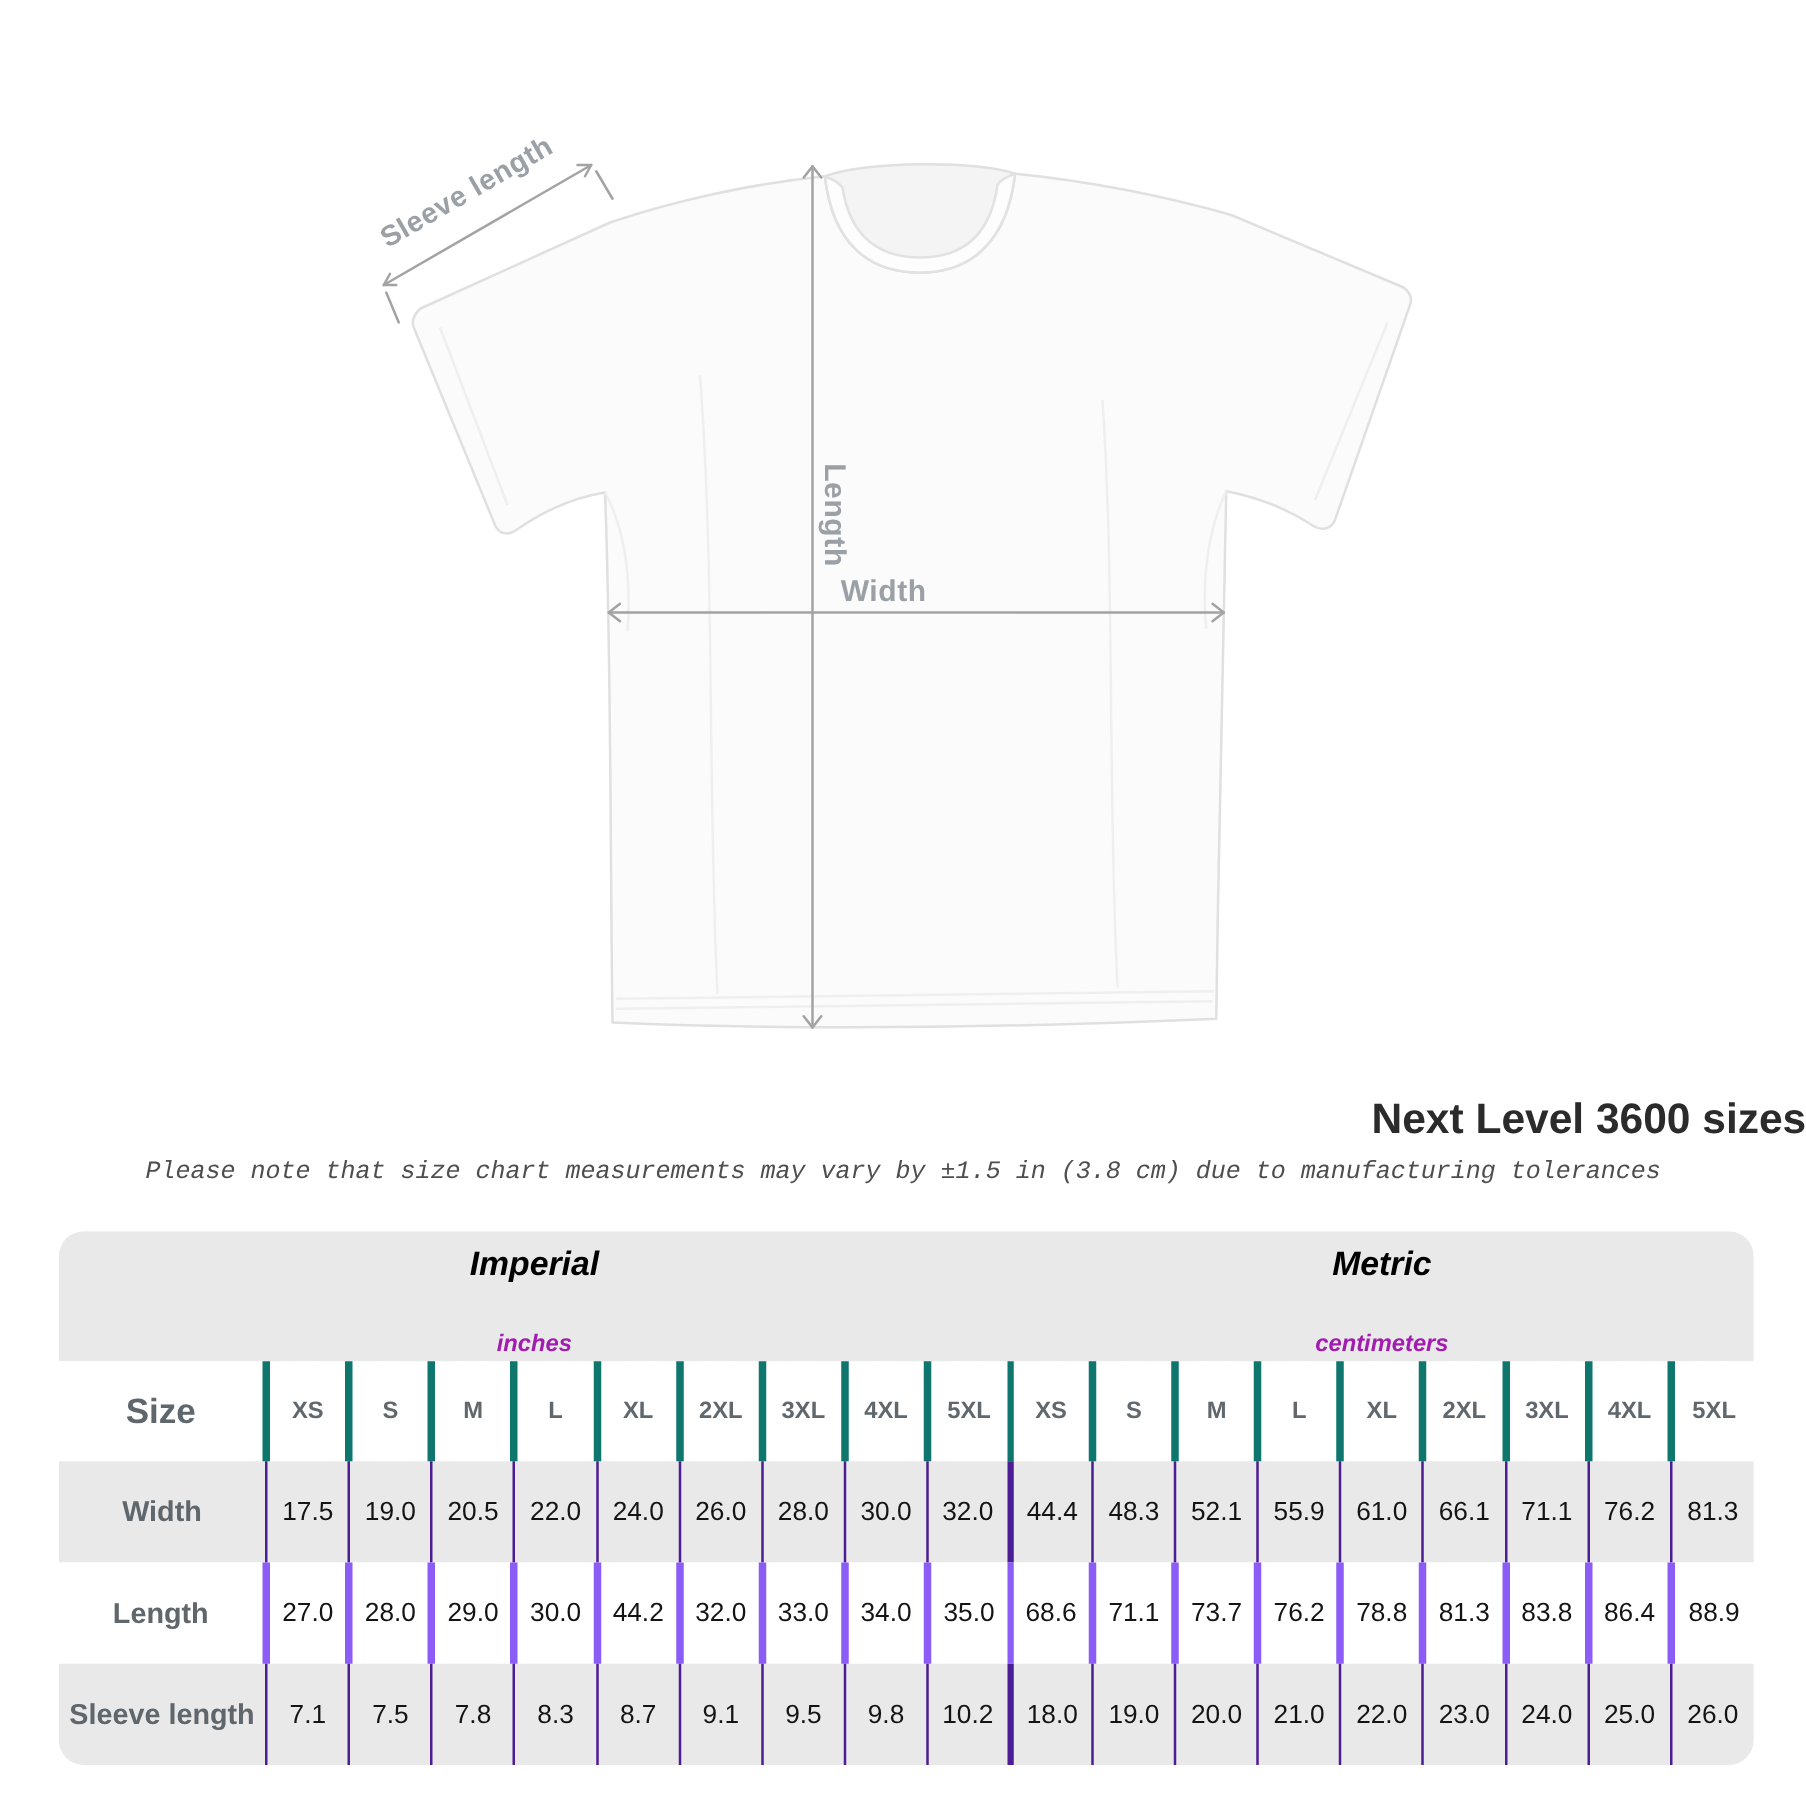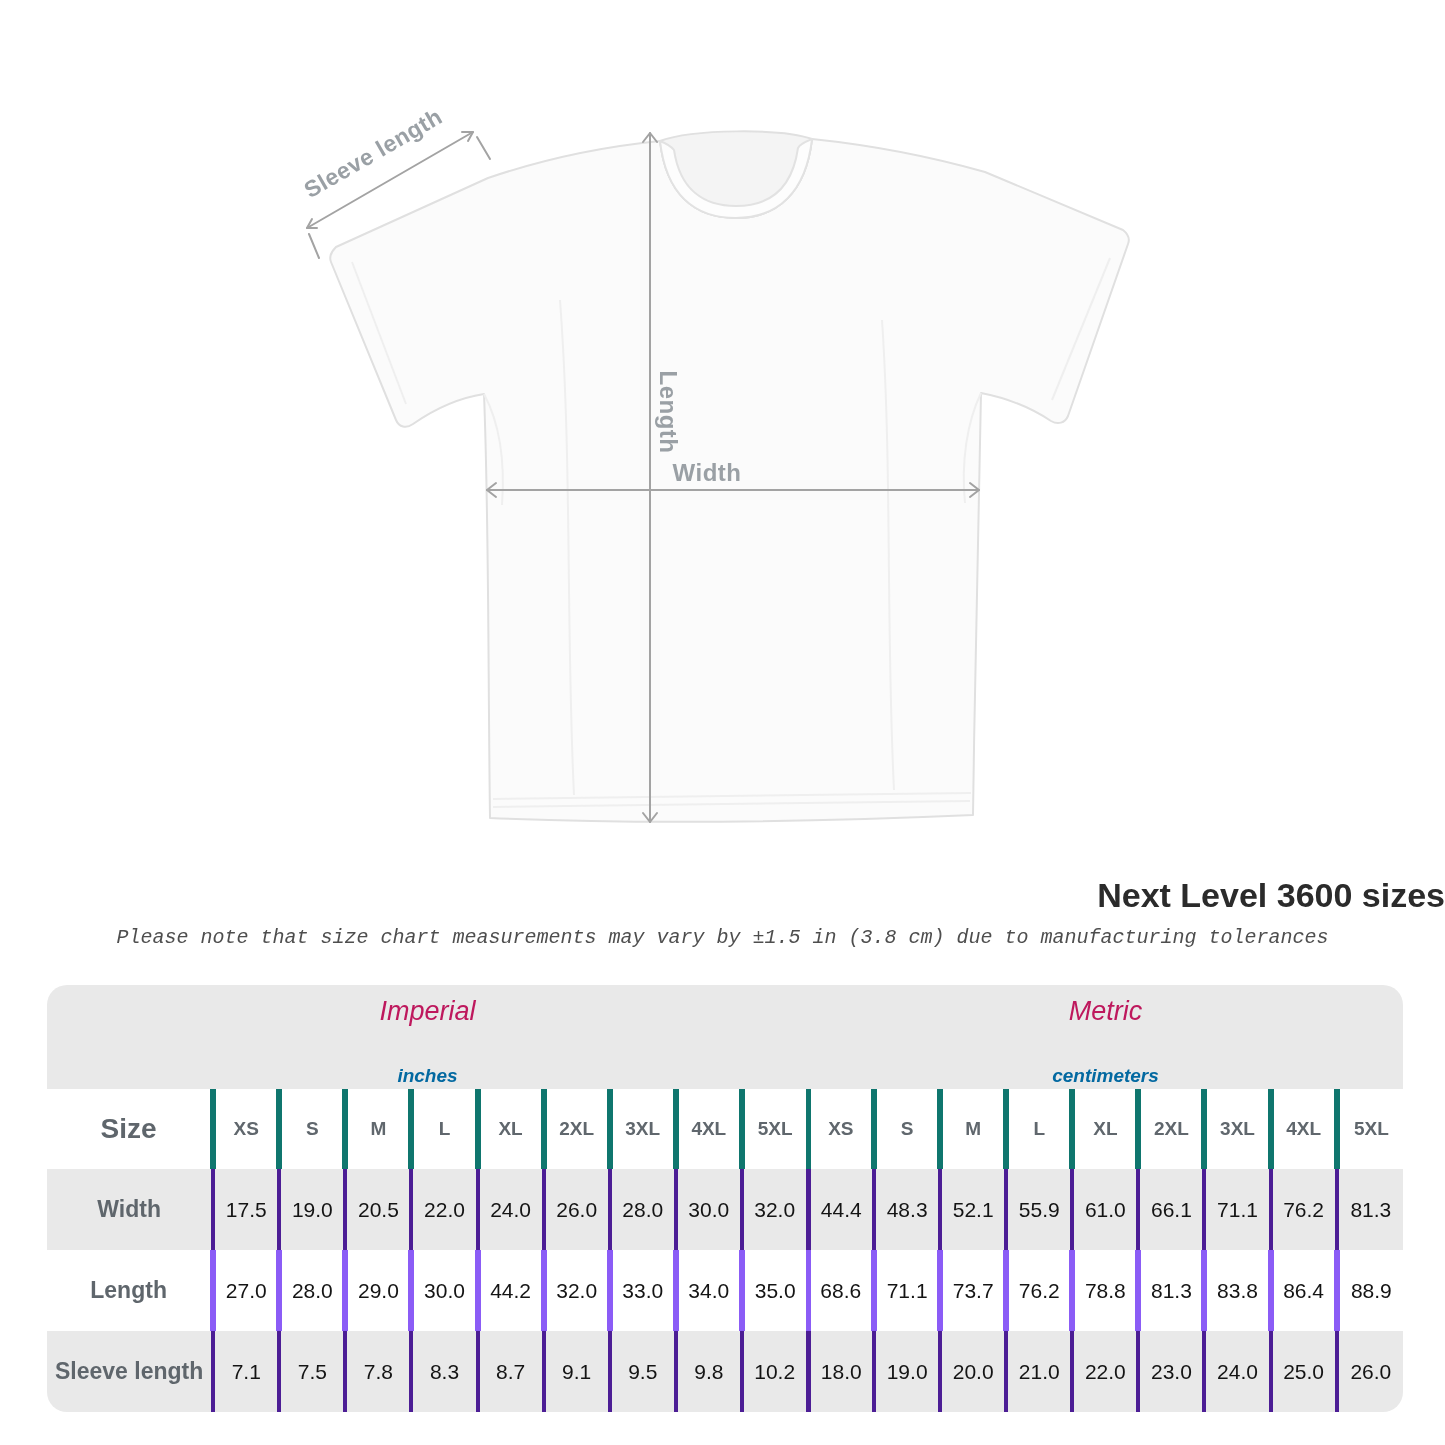--- a/index.html
+++ b/index.html
@@ -16,37 +16,37 @@
             font-size:20px;font-style:italic;color:#4e4e4e;font-family:Liberation Mono, monospace;}
   
   .table-wrap{position:absolute;top:985px;left:47px;width:1356px;border-radius:20px;
               overflow:hidden;background:#fff;}
   table.size-table{width:100%;border-collapse:collapse;table-layout:fixed;}
   .size-table col.c-label{width:166px;}
   .size-table col.c-data{width:66px;}
   .size-table th,.size-table td{padding:0;text-align:center;vertical-align:middle;}
   
   tr.group-row th{background:#e9e9e9;height:92px;}
-  .group-name{font-size:27px;font-weight:normal;font-style:italic;color:#be185d;line-height:32px;padding-top:10px;}
-  .group-unit{font-size:19px;font-style:italic;color:#0369a1;line-height:26px;margin-top:36px;}
+  .group-name{font-size:27px;font-weight:bold;font-style:italic;color:#000000;line-height:32px;padding-top:10px;}
+  .group-unit{font-size:19px;font-style:italic;color:#a21caf;line-height:26px;margin-top:36px;}
   
   tr.size-row th{background:#fff;height:80px;font-size:19px;font-weight:bold;color:#60676d;}
   tr.size-row th.corner{font-size:28px;color:#5f666c;}
   
   tr.data-row td,tr.data-row th{height:81px;}
   tr.data-row th{font-size:23px;font-weight:bold;color:#5f666c;}
   tr.data-row td{font-size:21px;color:#141414;}
   tr.row-gray td,tr.row-gray th{background:#e9e9e9;}
   tr.row-white td,tr.row-white th{background:#ffffff;}
   
   tr.size-row th + th{border-left:6px solid #0f766e;border-radius:26px;}
   tr.row-white td,tr.row-white th + *{border-left:2px solid #e4e4e4;}
   tr.row-white th{border-left:none;}
   tr.row-white td{border-left:6px solid #8b5cf6;margin-top:39px;}
-  tr.row-gray td{border-left:4px solid #4c1d95;}
+  tr.row-gray td{border-left:2px solid #4c1d95;}
   tr.size-row th.metric-start{border-left-width:5px;}
   tr.row-white td.metric-start{border-left-width:5px;}
   tr.row-gray td.metric-start{border-left-width:5px;text-align:center;}
 </style>
 </head>
 <body>
 
 <div class="page">
 
   <svg class="shirt-svg" viewBox="0 0 1445 880">

